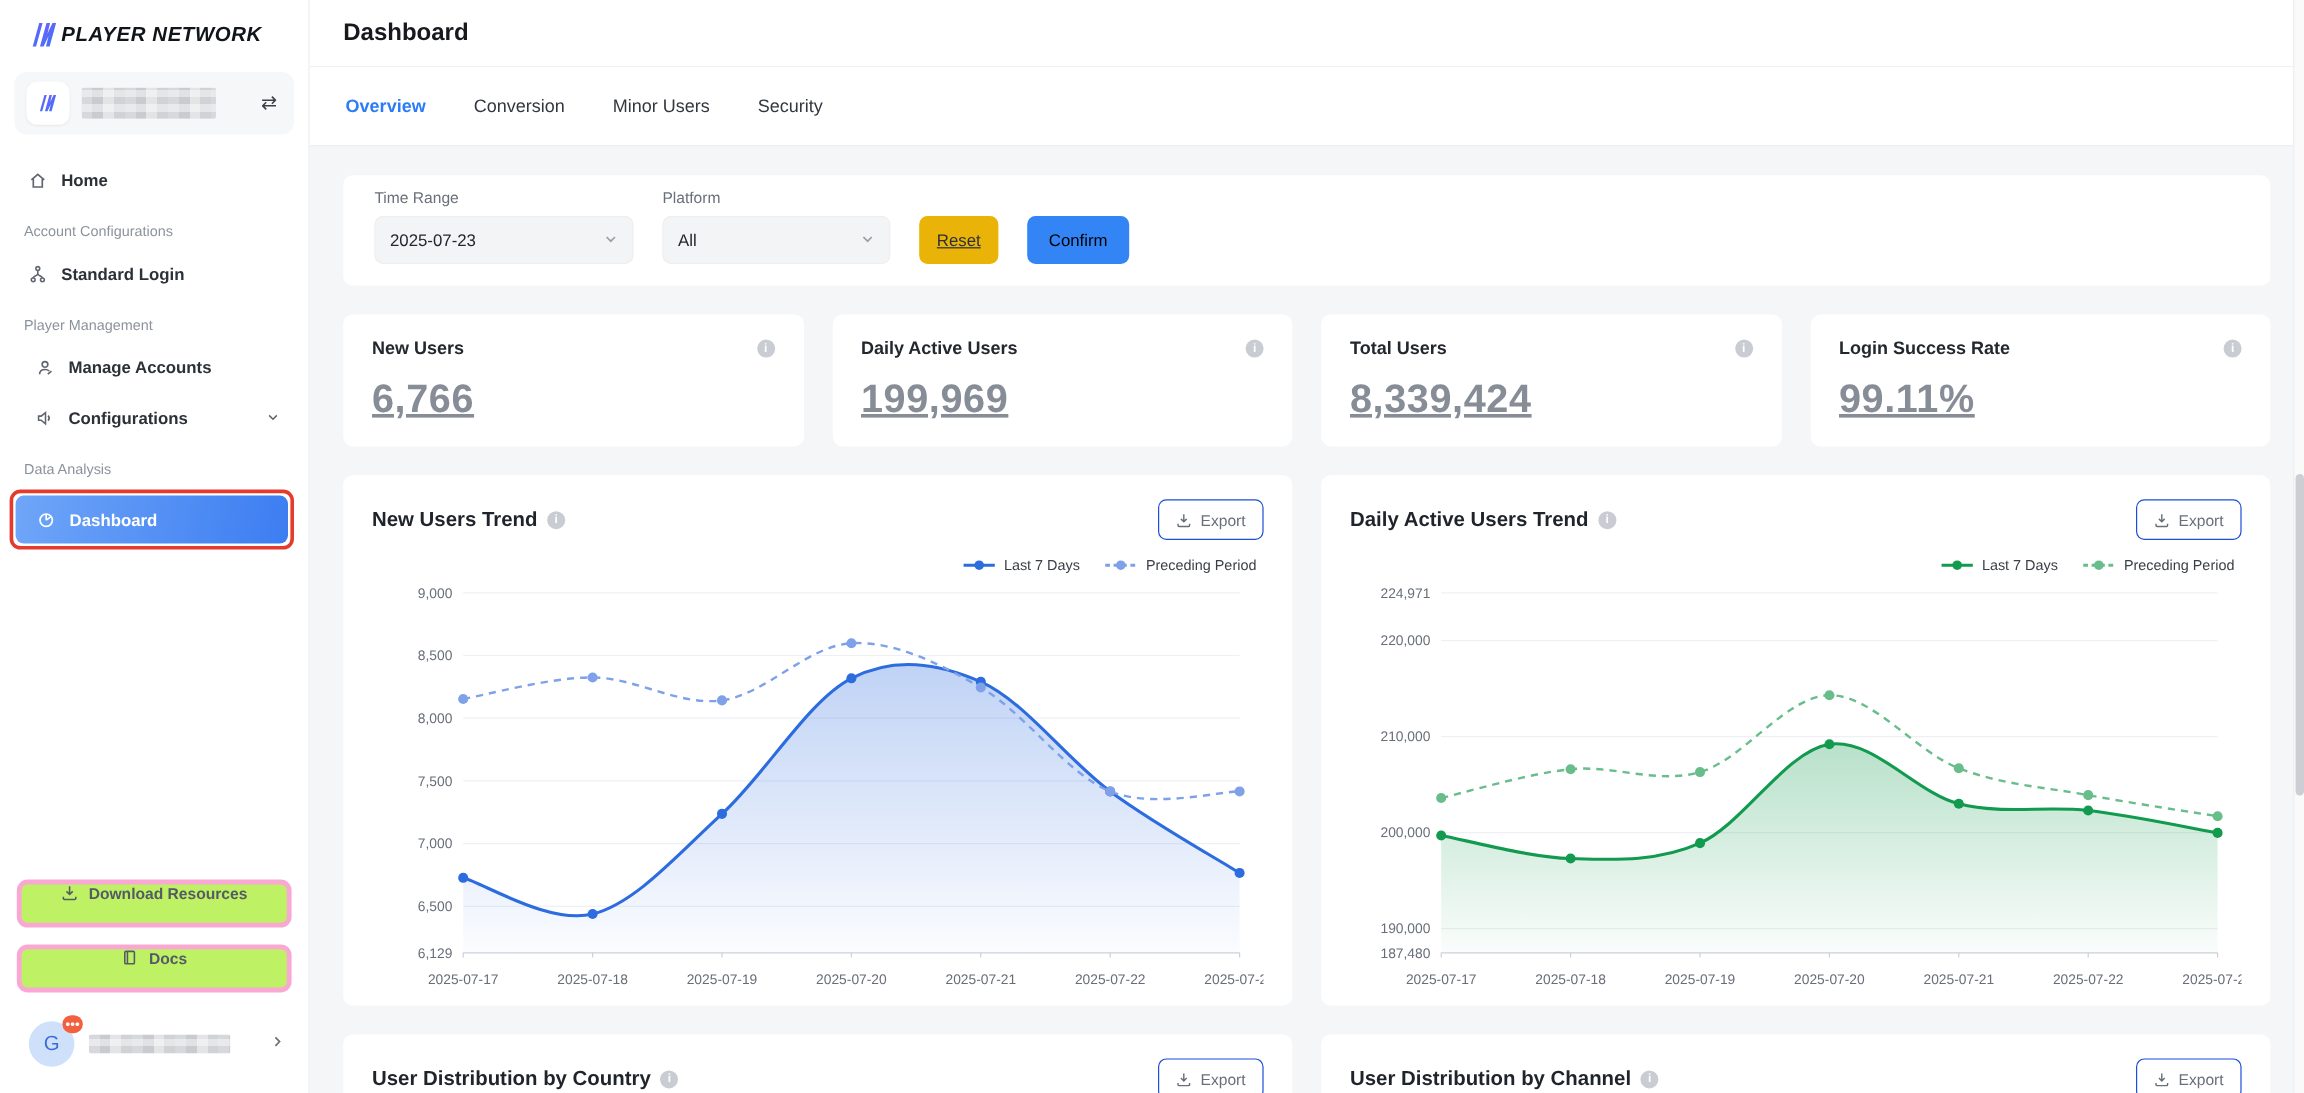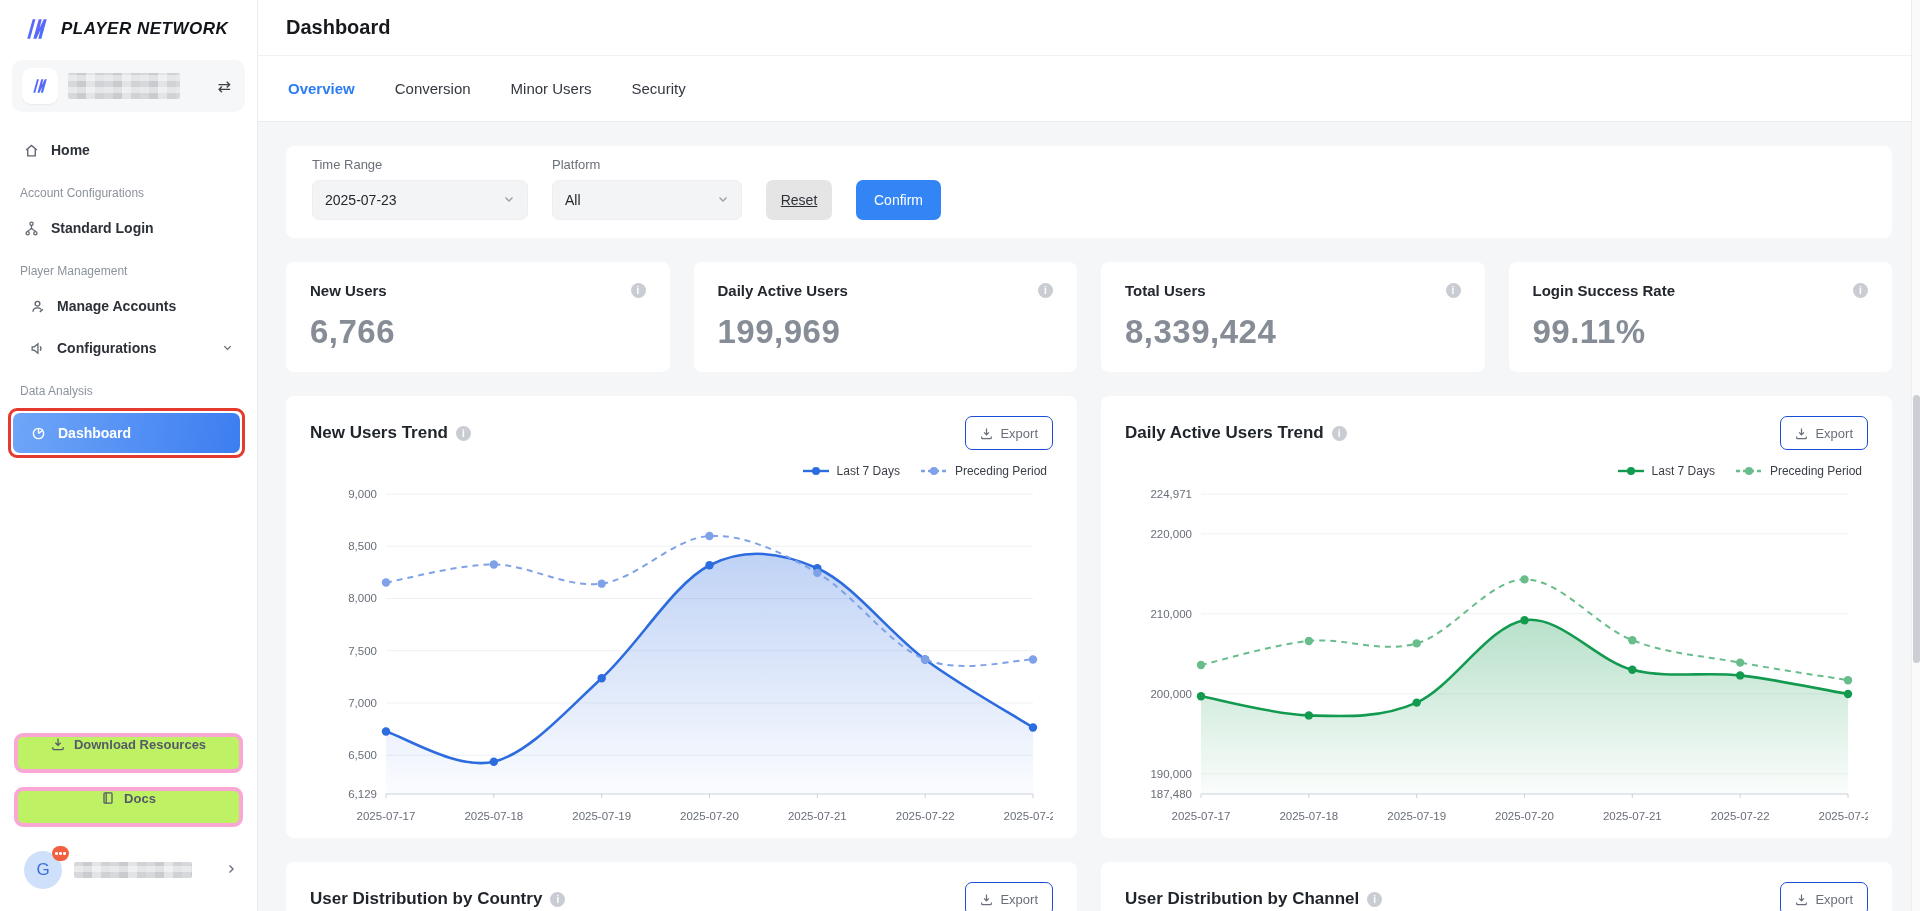--- a/index.html
+++ b/index.html
@@ -3,21 +3,21 @@
 <meta charset="utf-8">
 <style>
   * { margin:0; padding:0; box-sizing:border-box; }
   html,body { width:1920px; height:911px; overflow:hidden; background:#fff;
     font-family:"Liberation Sans","DejaVu Sans",sans-serif; color:#23272e; }
   .app { display:flex; width:1920px; height:911px; position:relative; }
 
   
   .sidebar { width:258px; height:100%; background:#fff; border-right:1px solid #ebedf0;
     display:flex; flex-direction:column; flex-shrink:0; }
-  .brand { display:flex; align-items:center; gap:11px; padding:16px 20px 12px 24px; }
+  .brand { display:flex; align-items:center; gap:1px; padding:16px 20px 12px 24px; }
   .brand-text { font-size:17px; font-weight:800; font-style:italic; letter-spacing:.5px; color:#111418; white-space:nowrap; }
   .ws-card { margin:6px 12px 14px; background:#f6f7f9; border-radius:10px; height:52px;
     display:flex; align-items:center; gap:10px; padding:0 14px 0 10px; cursor:pointer; }
   .ws-logo { width:36px; height:36px; background:#fff; border-radius:9px; display:flex; align-items:center; justify-content:center; box-shadow:0 1px 2px rgba(0,0,0,.06); }
   .px-blur { border-radius:2px;
     background-image:
       repeating-linear-gradient(0deg, rgba(255,255,255,0) 0 6px, rgba(255,255,255,.45) 6px 12px),
       repeating-linear-gradient(90deg,#d7d8db 0 9px,#c9cbcf 9px 18px,#e3e4e6 18px 27px,#d0d2d5 27px 36px); }
   .ws-name { width:112px; height:26px; }
   .ws-swap { margin-left:auto; font-size:16px; color:#3c4148; }
@@ -62,34 +62,34 @@
   .filter-card { height:92px; display:flex; align-items:flex-end; gap:24px; padding:16px 26px 18px; }
   .f-group { display:flex; flex-direction:column; gap:8px; }
   .f-label { font-size:13px; color:#6a7079; }
   .select { height:40px; background:#f3f4f6; border:1px solid #eceef1; border-radius:7px;
     display:flex; align-items:center; padding:0 12px; font-size:14px; color:#23272e; cursor:pointer; }
   .select .sel-chev { margin-left:auto; }
   .sel-time { width:216px; }
   .sel-platform { width:190px; }
   .btn { height:40px; border-radius:7px; display:flex; align-items:center; justify-content:center;
     font-size:14px; cursor:pointer; border:none; }
-  .btn-reset { width:66px; background:#e5e5e5; color:#2c3138;text-decoration:underline; }
-  .btn-confirm { width:85px; background:#3385f6; color:#ffffff; }
+  .btn-reset { width:66px; background:#eab308; color:#2c3138;text-decoration:underline; }
+  .btn-confirm { width:85px; background:#3385f6; color:#000000; }
 
   
   .stats-row { display:flex; gap:24px; margin-top:24px; }
   .stat-card { flex:1; height:110px; padding:20px 24px; position:relative; }
   .stat-head { display:flex; align-items:center; }
   .stat-title { font-size:15px; font-weight:700; color:#23272e; }
   .info-dot { width:15px; height:15px; border-radius:50%; background:#c9ccd2; color:#fff;
     font-size:10px; font-weight:700; display:flex; align-items:center; justify-content:center; margin-left:auto;
     font-style:normal; }
   .info-dot::after { content:"i"; }
   .info-inline { margin-left:8px; }
-  .stat-value { font-size:33px; font-weight:700; color:#878d97; margin-top:14px; letter-spacing:.5px; }
+  .stat-value { font-size:33px; font-weight:700; color:#878d97; margin-top:14px; letter-spacing:.5px;text-decoration:underline; }
 
   
   .charts-row { display:flex; gap:24px; margin-top:24px; }
   .chart-card { flex:1; height:442px; padding:20px 24px 10px; display:flex; flex-direction:column; }
   .chart-head { display:flex; align-items:center; }
   .chart-title { font-size:17px; font-weight:700; color:#1f242b; }
   .btn-export { height:34px; padding:0 14px; margin-left:auto; border:1px solid #1d4ed8; border-radius:7px;
     background:#fff; display:flex; align-items:center; gap:7px; font-size:13px; color:#696f7a; cursor:pointer; }
   .btn-export svg { stroke:#696f7a; }
   .legend-row { display:flex; justify-content:flex-end; gap:20px; margin:14px 6px 2px 0; }

